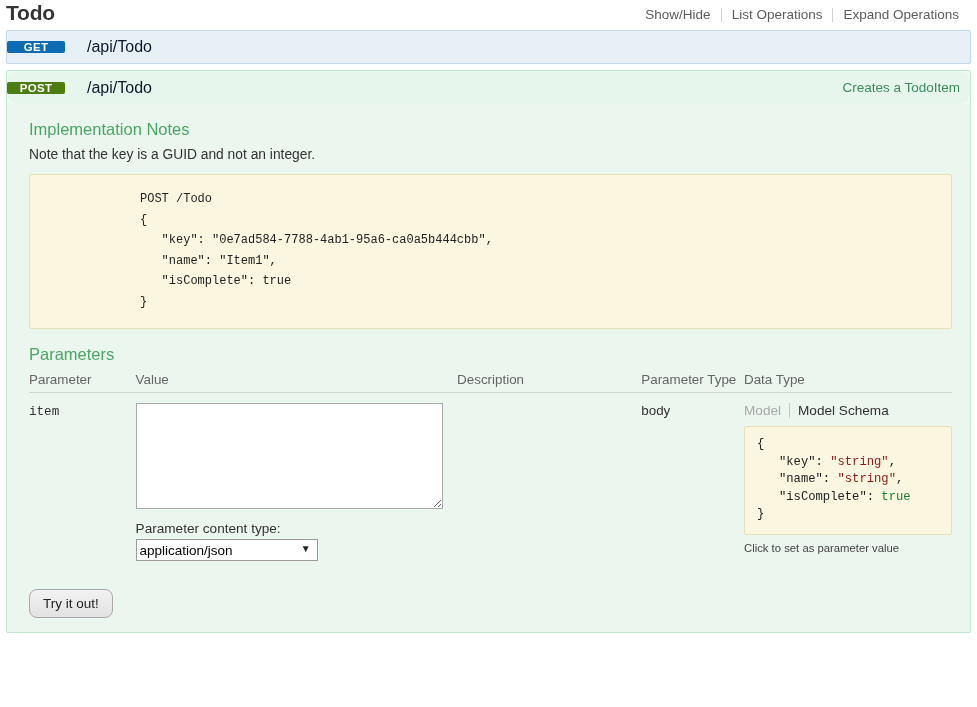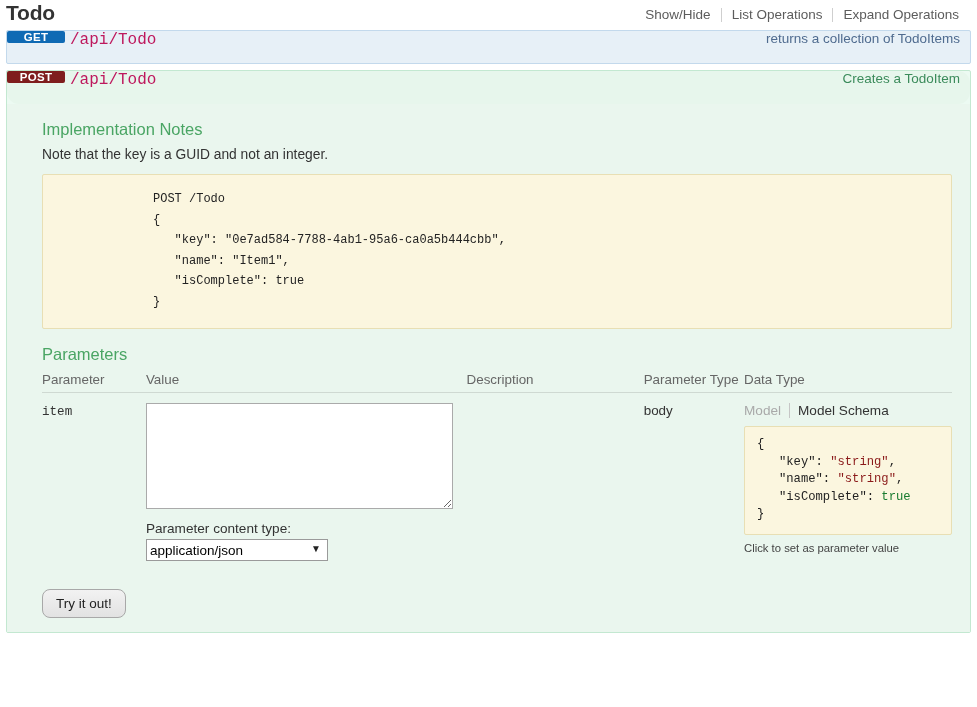--- a/index.html
+++ b/index.html
@@ -57,66 +57,66 @@
   }
   .op-post-wrap {
     border: 1px solid #c3e8d1;
     background: #ecfaf2;
     margin: 0 6px 0 6px;
     border-radius: 2px;
   }
 
   .op-heading {
     display: flex;
-    align-items: flex-start;
+    align-items: center;
     height: 32px;
     border-radius: 12px;
   }
   .op-post-wrap > .op-heading { height: 33px; background: #e7f6ec; }
 
   .http-method {
     width: 58px;
     min-width: 58px;
     color: #ffffff;
     font-size: 11.5px;
     font-weight: bold;
     letter-spacing: 0.3px;
     display: flex;
     align-items: center;
     justify-content: center;
     border-radius: 2px;
     cursor: pointer;
   }
   .m-get  { background: #0f6ab4; }
-  .m-post { background: #7f1d1d; }
+  .m-post { background: #4d7c0f; }
 
   .op-path {
     flex: 1;
     display: flex;
     align-items: center;
-    padding-left: 5px;
+    padding-left: 22px;
     font-size: 16px;
-    color: #be185d;
-    font-family: Liberation Mono, monospace;
+    color: #0f172a;
+    font-family: Liberation Sans, sans-serif;
     cursor: pointer;
   }
   .op-summary {
     display: flex;
     align-items: center;
     padding-right: 10px;
     font-size: 13.5px;
     cursor: pointer;
   }
   .sum-get  { color: #4f6b8f; }
   .sum-post { color: #3b8b5b; }
 
   
   .op-content {
     background: #eaf6ee;
-    padding: 12px 18px 14px 35px;
+    padding: 12px 18px 14px 22px;
   }
 
   .section-title {
     color: #4aa564;
     font-size: 16.5px;
     font-weight: normal;
     margin: 4px 0 8px 0;
   }
   .notes-text {
     font-size: 13.8px;
@@ -273,21 +273,20 @@
       <a>List Operations</a>
       <span class="divider"></span>
       <a>Expand Operations</a>
     </div>
   </div>
 
   <div class="op op-get">
     <div class="op-heading">
       <div class="http-method m-get">GET</div>
       <div class="op-path">/api/Todo</div>
-      <div class="op-summary sum-get">returns a collection of TodoItems</div>
     </div>
   </div>
 
   <div class="op-post-wrap">
     <div class="op-heading">
       <div class="http-method m-post">POST</div>
       <div class="op-path">/api/Todo</div>
       <div class="op-summary sum-post">Creates a TodoItem</div>
     </div>
 

